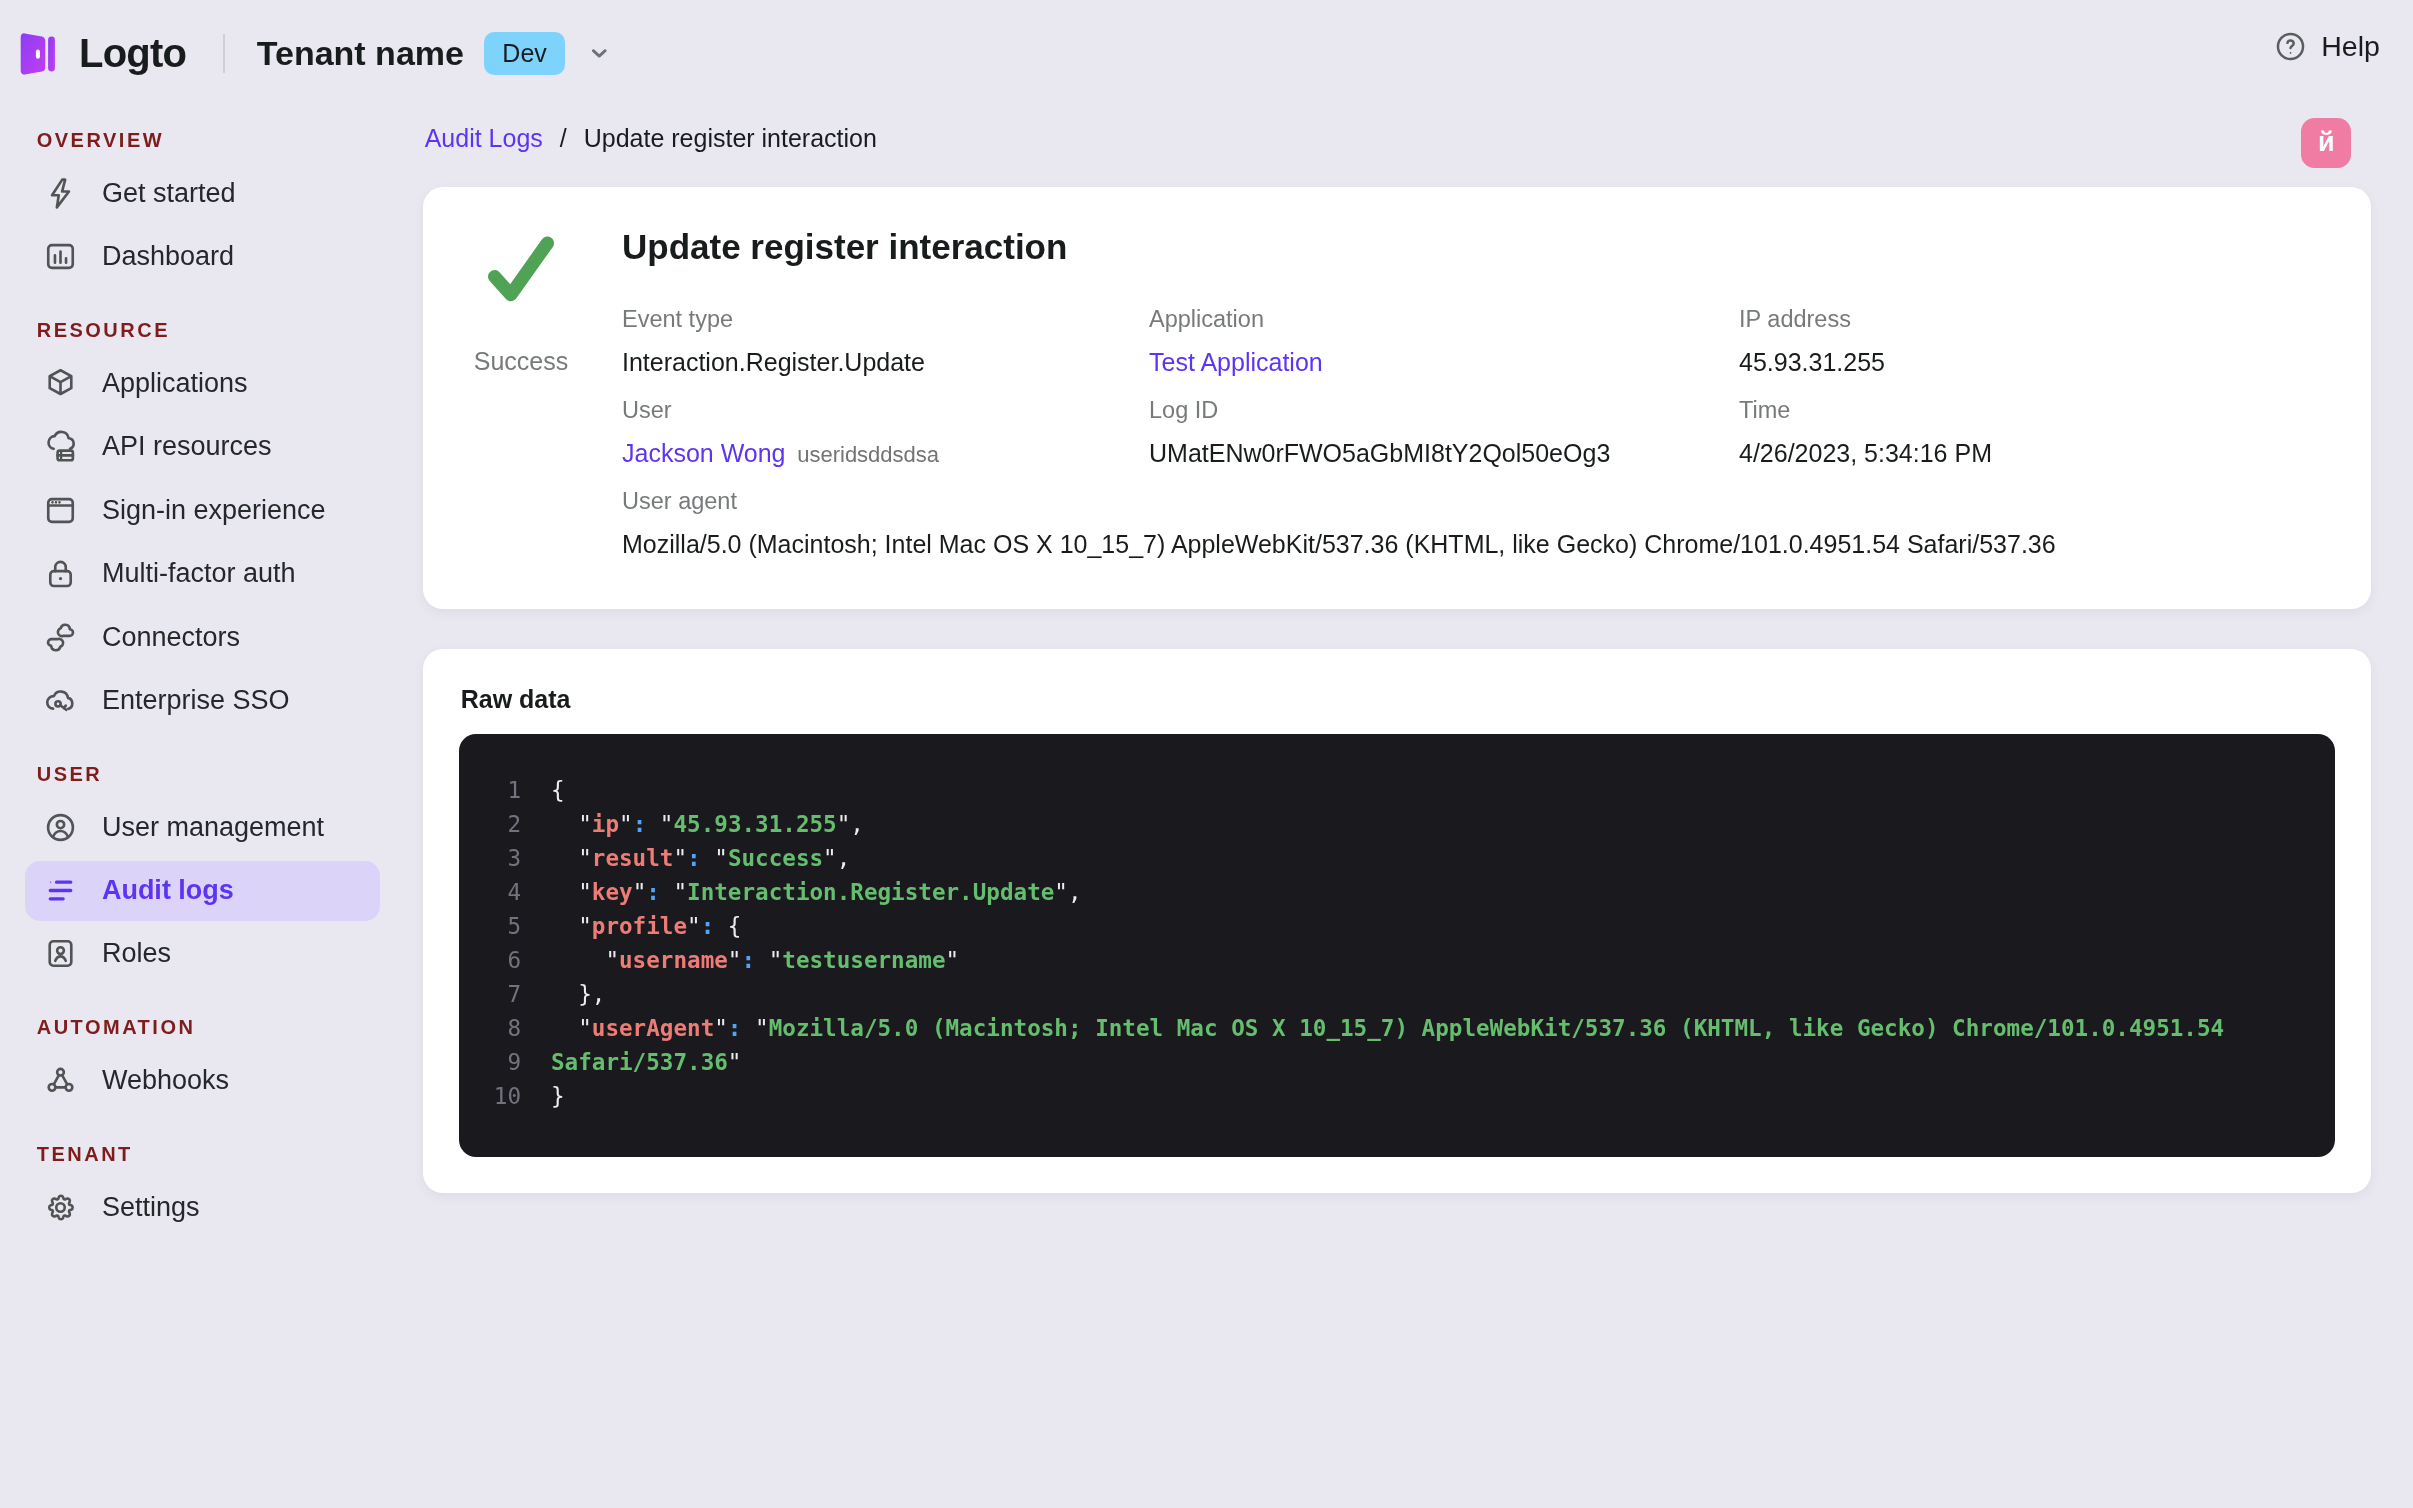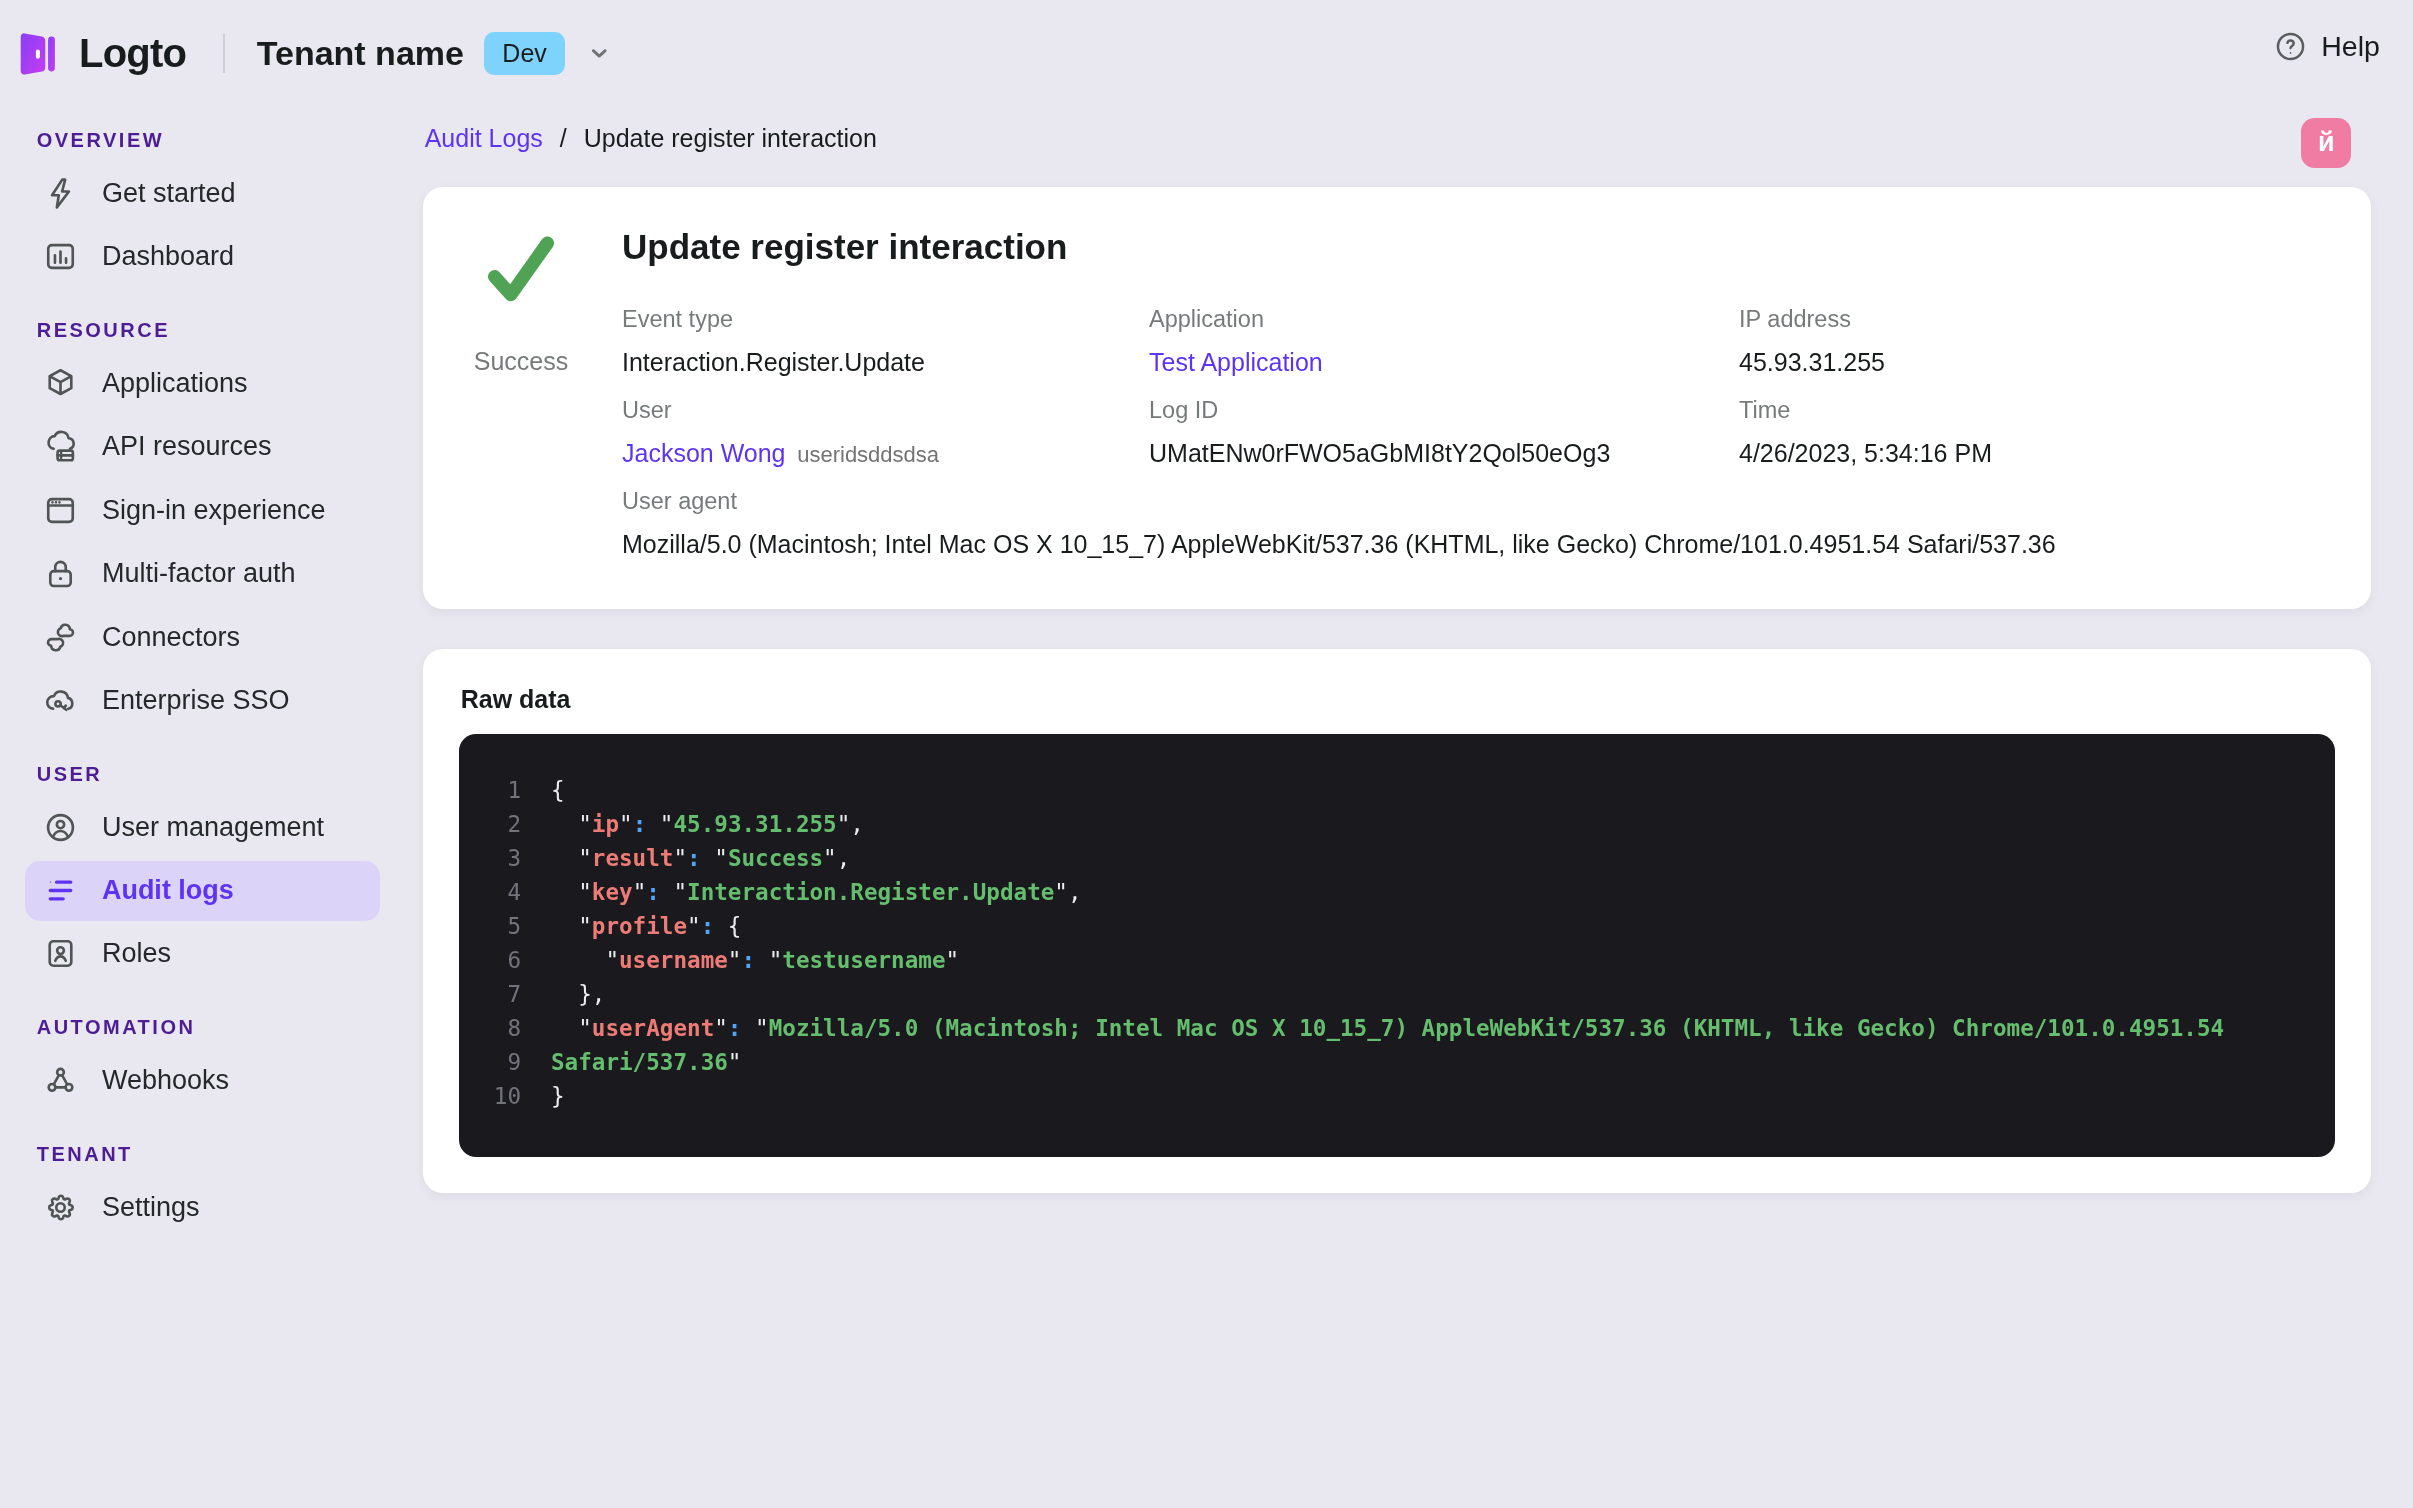--- a/index.html
+++ b/index.html
@@ -27,21 +27,21 @@
   .tb-right { margin-left:auto; display:flex; align-items:center; gap:54px;flex-direction:column; }
   .tb-btn { display:flex; align-items:center; gap:13.4px; font-size:28.5px; color:#191c1d; cursor:pointer; }
   .tb-btn svg { width:35px; height:35px; stroke:#595d5e; stroke-width:1.7; fill:none;
                 stroke-linecap:round; stroke-linejoin:round; }
   .avatar { width:50px; height:50px; border-radius:13.4px; background:#f07ba3; color:#fff;
             font-size:27px; font-weight:600; display:flex; align-items:center; justify-content:center;
             cursor:pointer; }
 
   
   .sidebar { position:absolute; left:0; top:107px; width:402px; bottom:0; padding:8.4px 22px 0 25px; }
-  .sec-title { font-size:20px; font-weight:700; letter-spacing:2.5px; color:#4c1d95;
+  .sec-title { font-size:20px; font-weight:700; letter-spacing:2.5px; color:#7f1d1d;
                margin:32px 0 11.7px 11.7px; }
   .sec-title:first-child { margin-top:13.4px; }
   .s-item { display:flex; align-items:center; gap:23.5px; height:60px; padding:0 18.4px;
             border-radius:15px; font-size:27px; color:#25282a; cursor:pointer; margin-bottom:3.4px; }
   .s-item svg { width:35px; height:35px; stroke:#505455; stroke-width:1.8; fill:none;
                 stroke-linecap:round; stroke-linejoin:round; flex-shrink:0; }
   .s-item.active { background:#dcd3f8; color:#5d34f2; font-weight:600; }
   .s-item.active svg { stroke:#5d34f2; }
 
   

